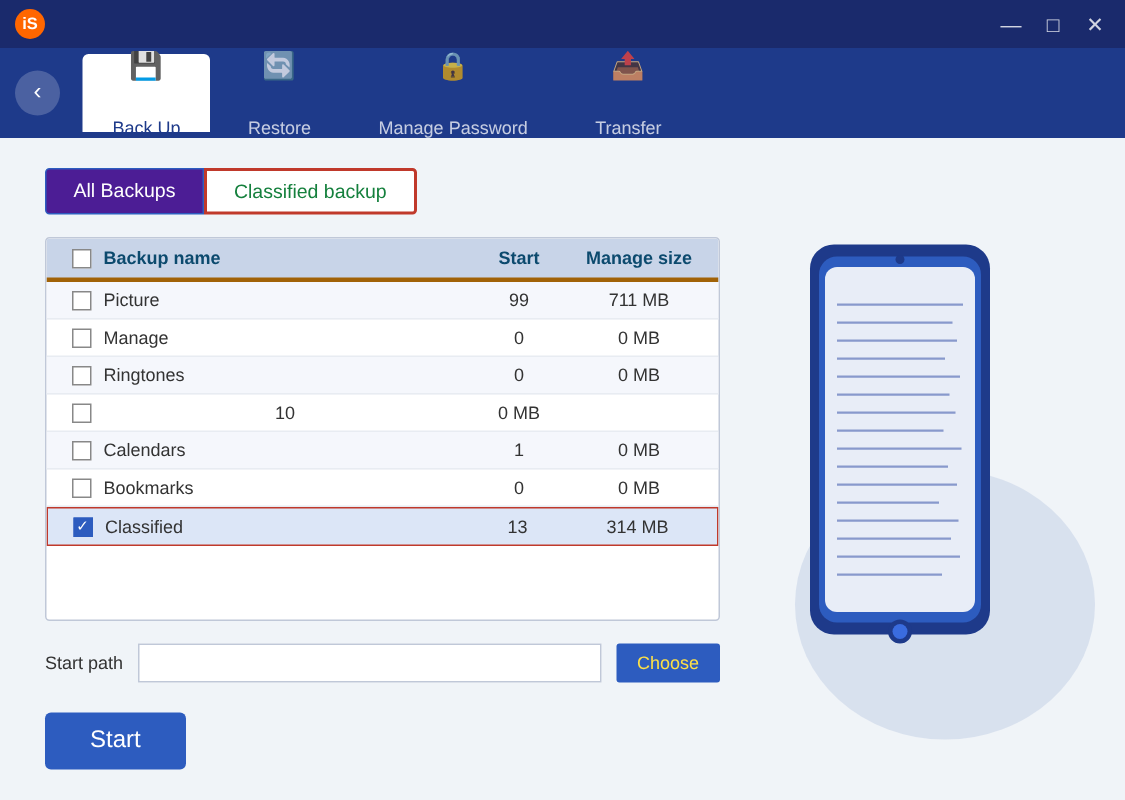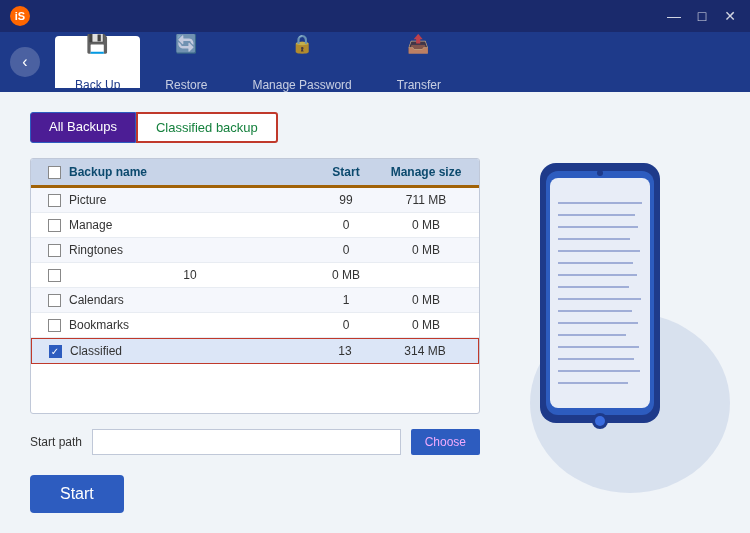--- a/index.html
+++ b/index.html
@@ -228,21 +228,21 @@
       flex: 1;
       height: 26px;
       border: 1px solid #c0c8d8;
       background: white;
       padding: 0 6px;
       font-size: 12px;
       outline: none;
     }
     .choose-btn {
       background: #2d5cbf;
-      color: #f0abfc;
+      color: #fde047;
       border: none;
       padding: 5px 14px;
       height: 26px;
       cursor: pointer;
       font-size: 12px;
       border-radius: 2px;
       white-space: nowrap;
     }
 
     

